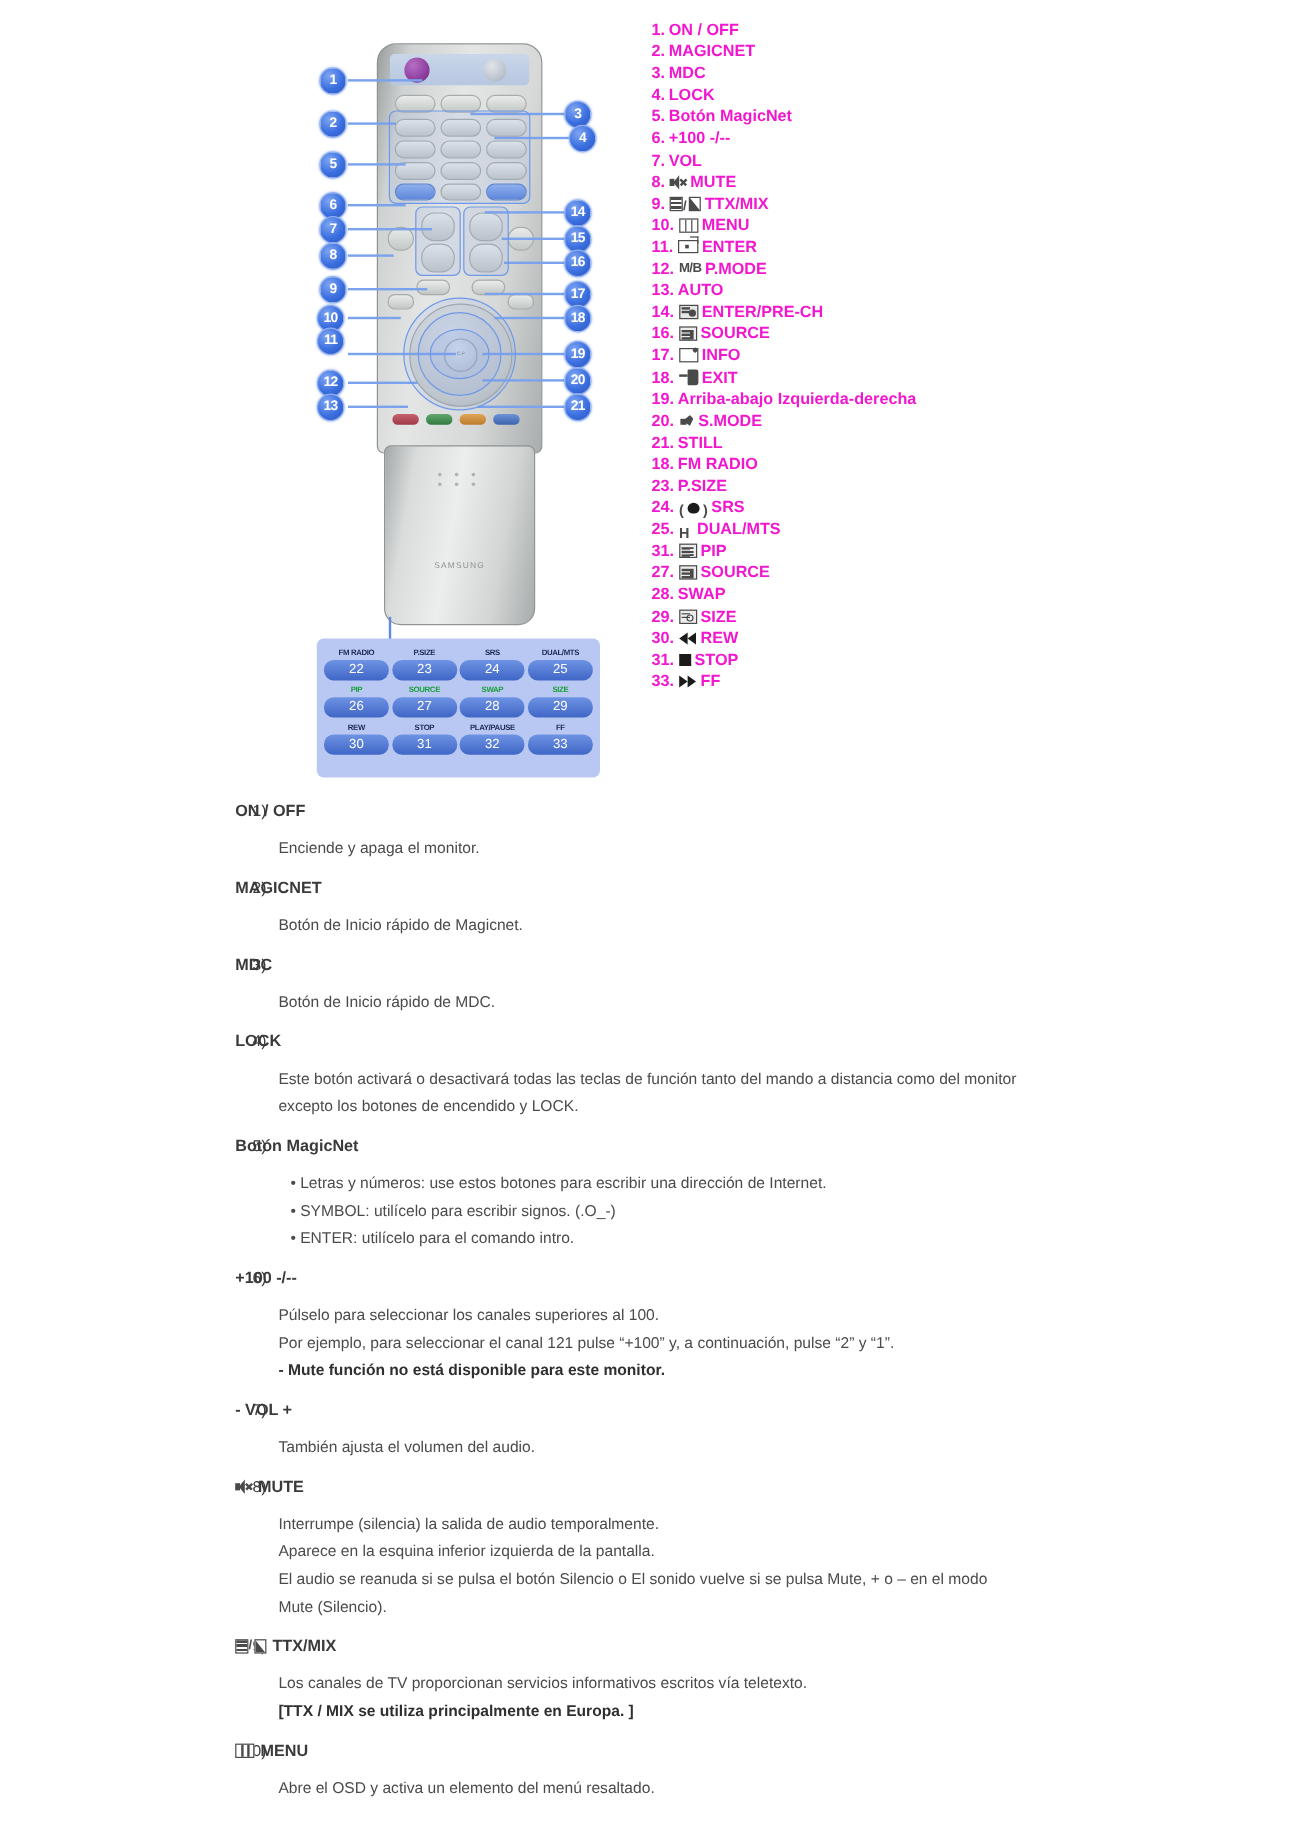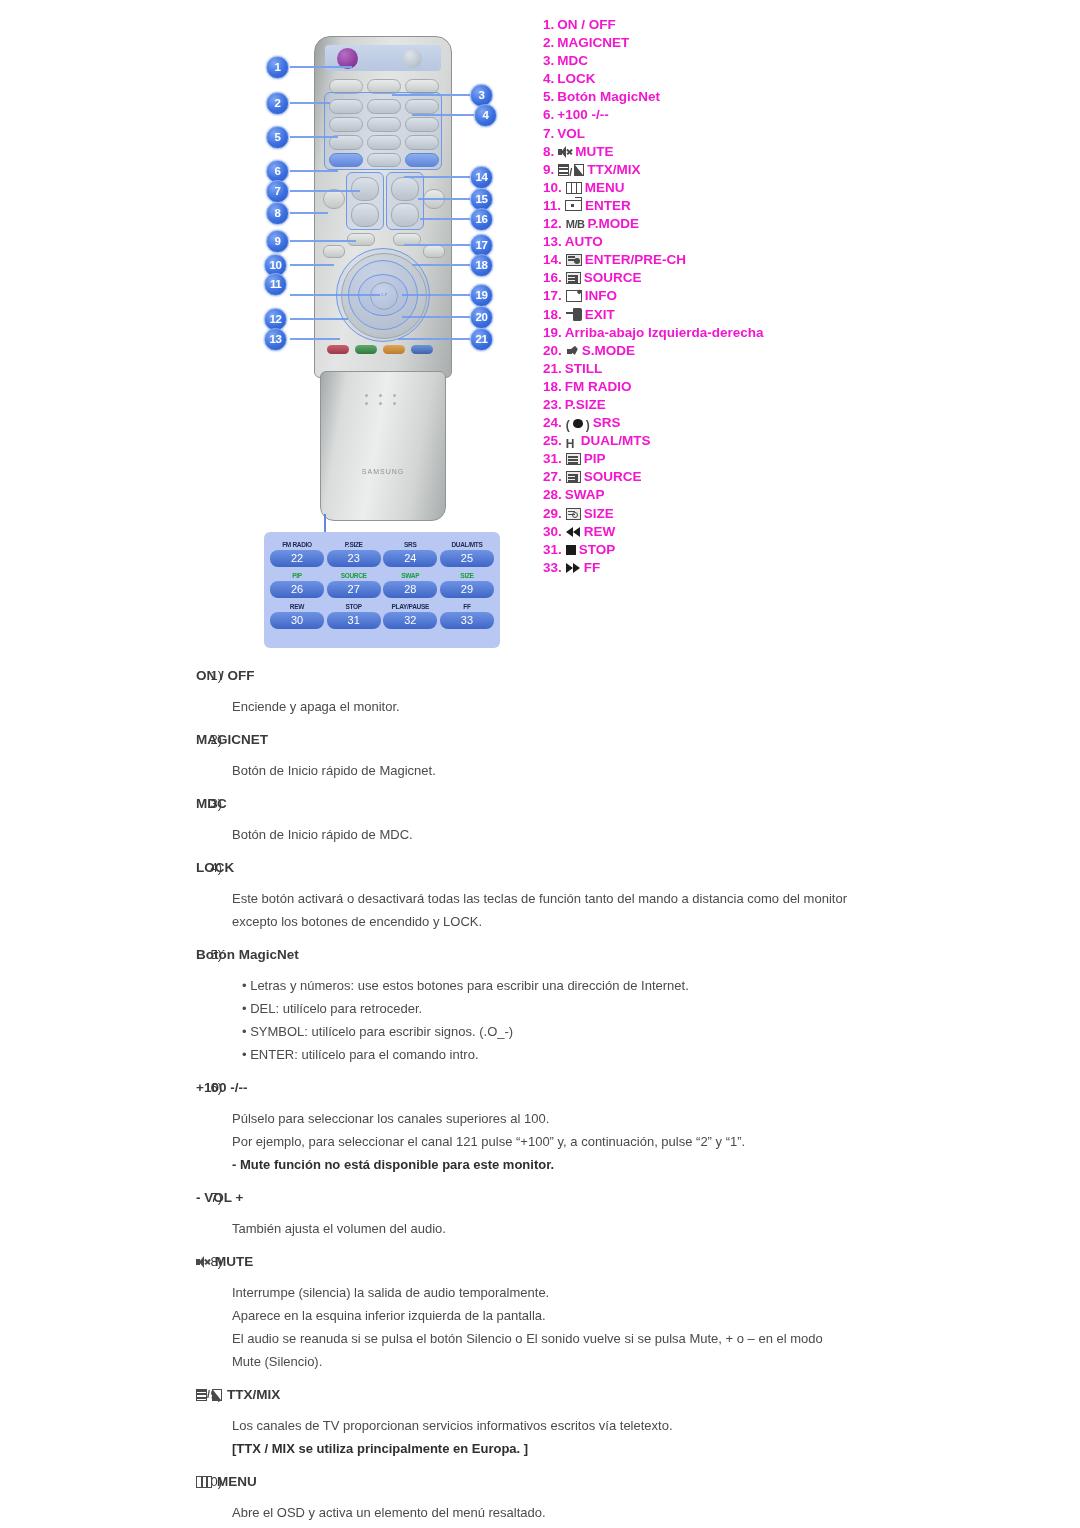--- a/index.html
+++ b/index.html
@@ -787,21 +787,20 @@
     </div>
     <div class="entry">
       <div class="entry-head">
         <span class="entry-num">5)</span>
         <span class="entry-title">
           <span>Botón MagicNet</span>
         </span>
       </div>
       <div class="entry-body">
         <div class="bullet">• Letras y números: use estos botones para escribir una dirección de Internet.</div>
-        <div class="bullet">• DEL: utilícelo para retroceder.</div>
         <div class="bullet">• SYMBOL: utilícelo para escribir signos. (.O_-)</div>
         <div class="bullet">• ENTER: utilícelo para el comando intro.</div>
       </div>
     </div>
     <div class="entry">
       <div class="entry-head">
         <span class="entry-num">6)</span>
         <span class="entry-title">
           <span>+100 -/--</span>
         </span>

